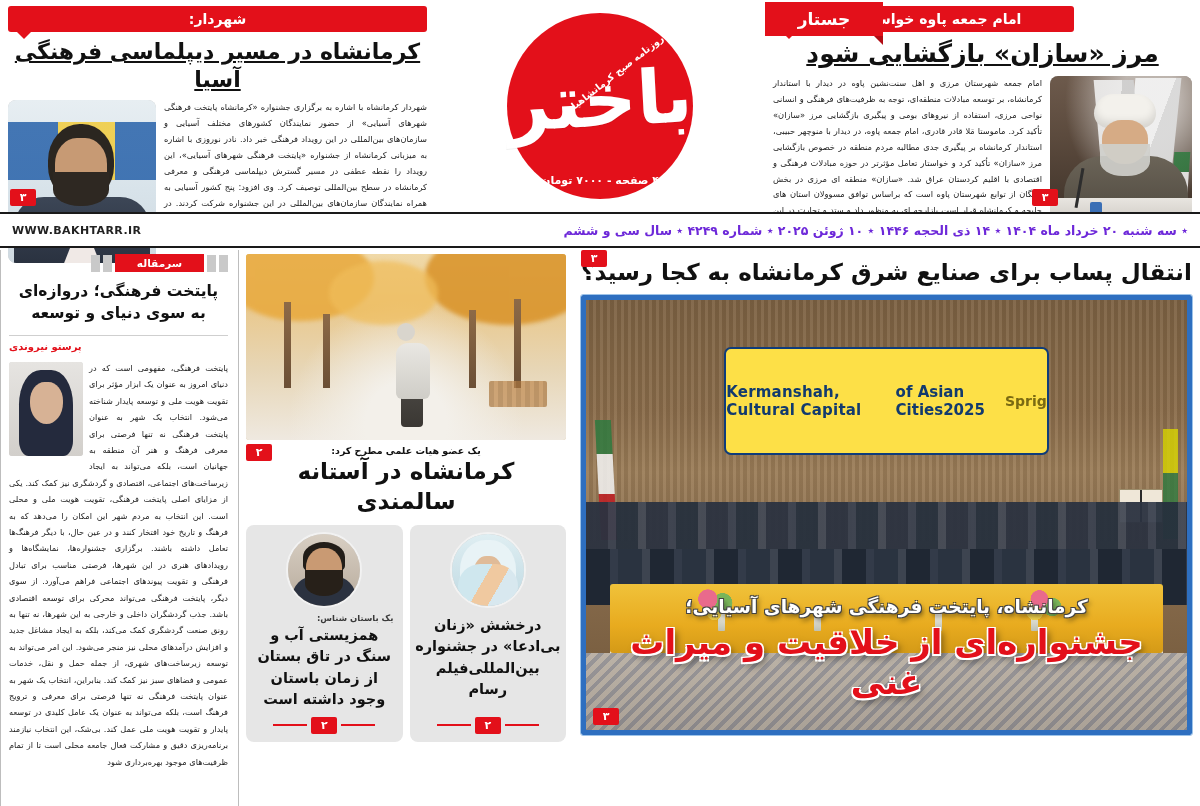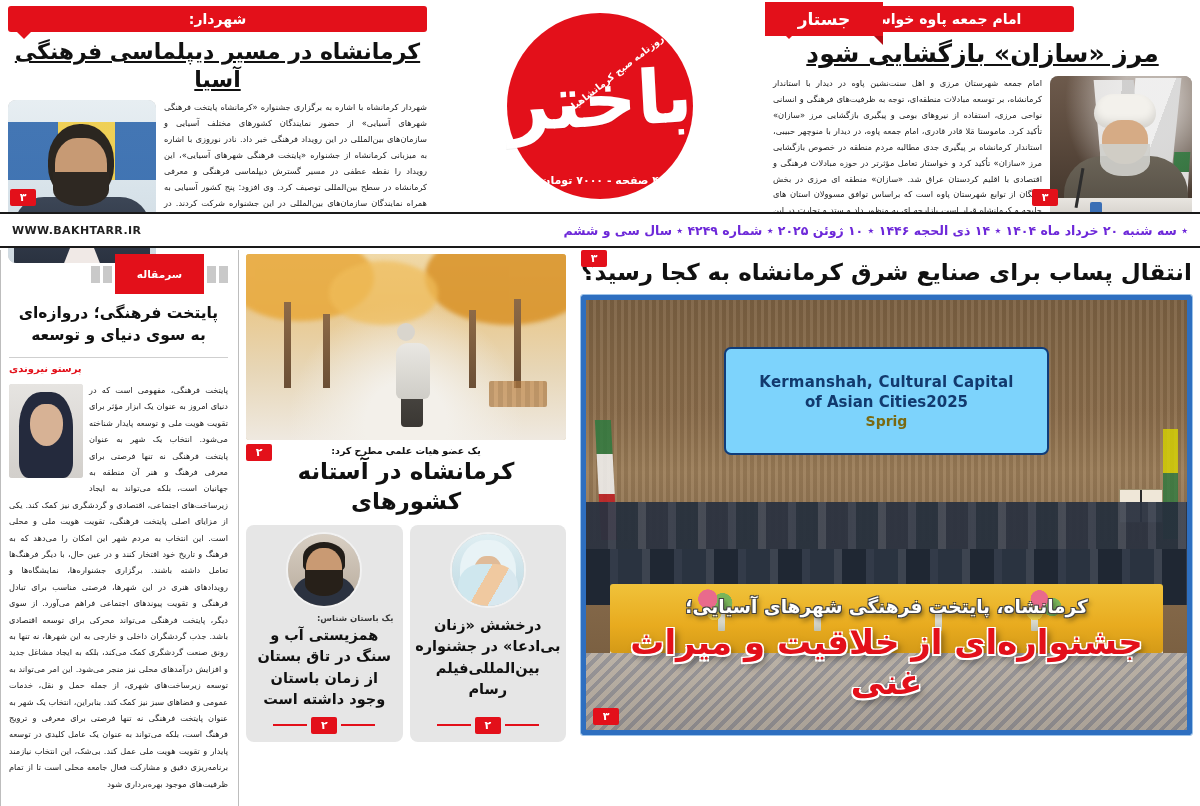--- a/index.html
+++ b/index.html
@@ -317,21 +317,21 @@
   }
   .sermaghale-bar {
     display: flex; align-items: center; gap: 3px;
     margin-bottom: 8px;
   }
   .sermaghale-chip {
     background: #e3101a;
     color: #fff;
     font-size: 10.5px;
     font-weight: bold;
-    padding: 14px 22px;
+    padding: 3px 22px;
     letter-spacing: 2px;
   }
   .sm-block { width: 9px; height: 17px; background: #c9c9c9; }
   .editorial-title {
     font-size: 15.5px;
     font-weight: bold;
     text-align: center;
     color: #111;
     line-height: 1.45;
     margin-bottom: 10px;
@@ -545,25 +545,24 @@
       linear-gradient(180deg,#7d6243 0%, #8a6c4a 26%, #9b7d58 40%, #8d7050 55%, #6f5639 100%);
   }
   .lp-curtain {
     position: absolute; top: 0; left: 0; width: 100%; height: 56%;
     background: repeating-linear-gradient(90deg, rgba(255,255,255,.06) 0 3px, rgba(0,0,0,.07) 3px 7px);
   }
   .lp-banner {
     position: absolute;
     top: 11%; left: 23%;
     width: 54%; height: 25%;
-    background: #7dd3fc;
+    background: #fde047;
     border: 2px solid #0f3c7a;
     border-radius: 7px;
     display: flex;
-    flex-direction: column;
     align-items: center;
     justify-content: center;
     gap: 2px;
     direction: ltr;
   }
   .lp-banner-t1 { font-size: 15px; font-weight: bold; color: #123a6e; letter-spacing: .2px; }
   .lp-banner-t2 { font-size: 15px; font-weight: bold; color: #123a6e; }
   .lp-banner-t3 { font-size: 14px; font-weight: bold; color: #7a6a12; }
   .lp-portraits {
     position: absolute; top: 44%; right: 4%;
@@ -757,21 +756,21 @@
         <div class="tree" style="right:28%; height:42%;"></div>
         <div class="bench"></div>
         <div class="walker-legs"></div>
         <div class="walker-coat"></div>
         <div class="walker-head"></div>
       </div>
       <div style="position:relative;">
         <div class="pg-badge" style="position:absolute; left:0; top:4px;">۲</div>
         <div class="mid-kicker">یک عضو هیات علمی مطرح کرد:</div>
       </div>
-      <div class="mid-headline">کرمانشاه در آستانه کشورهای</div>
+      <div class="mid-headline">کرمانشاه در آستانه سالمندی</div>
 
       <div class="cards-row">
 
         <div class="news-card">
           <div class="card-avatar">
             <div class="av-bg av1"></div>
             <div class="av-body" style="background:#2b3240;"></div>
             <div class="av-hair" style="background:#221d18;"></div>
             <div class="av-head" style="background:#c99a73;"></div>
             <div class="av-beardd" style="background:#272019;"></div>

